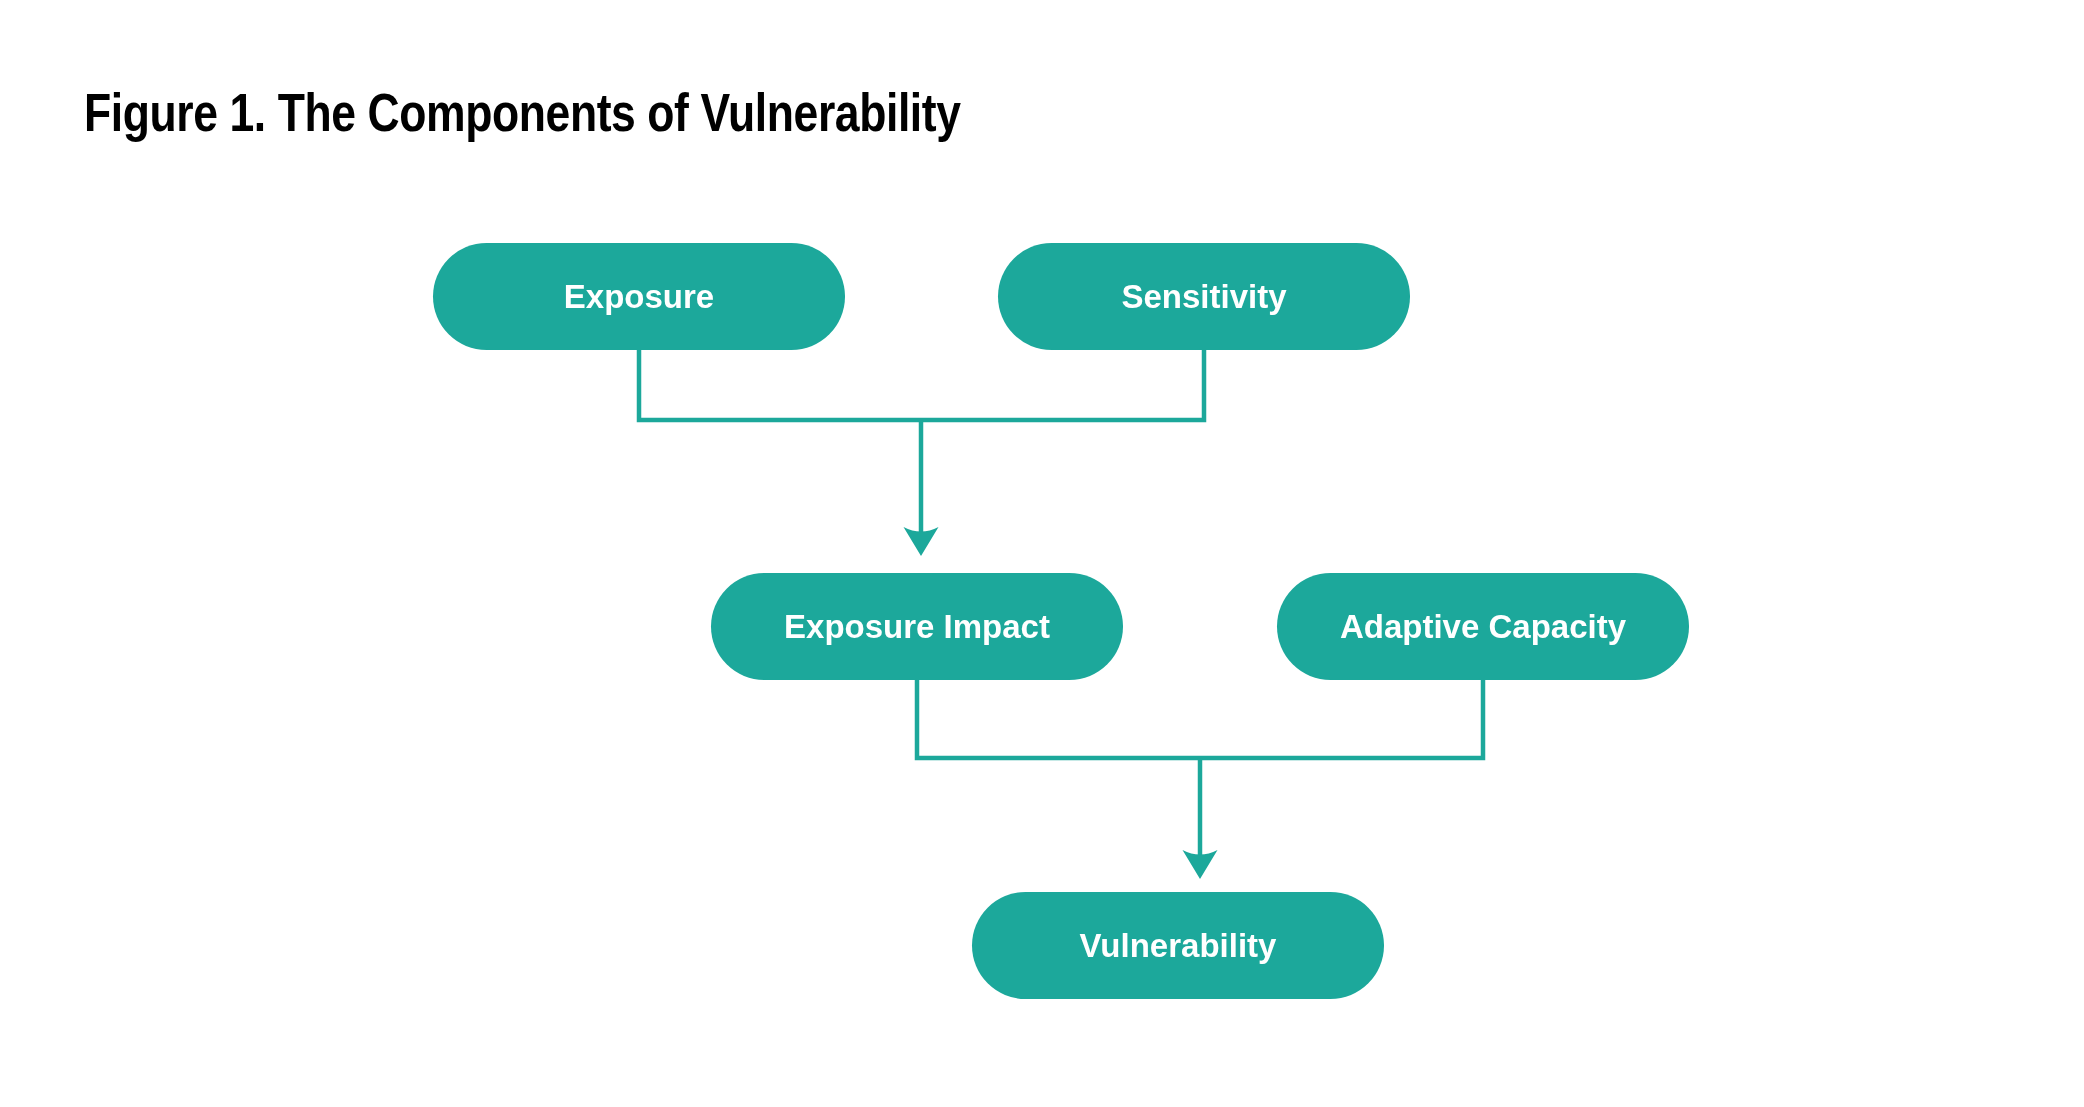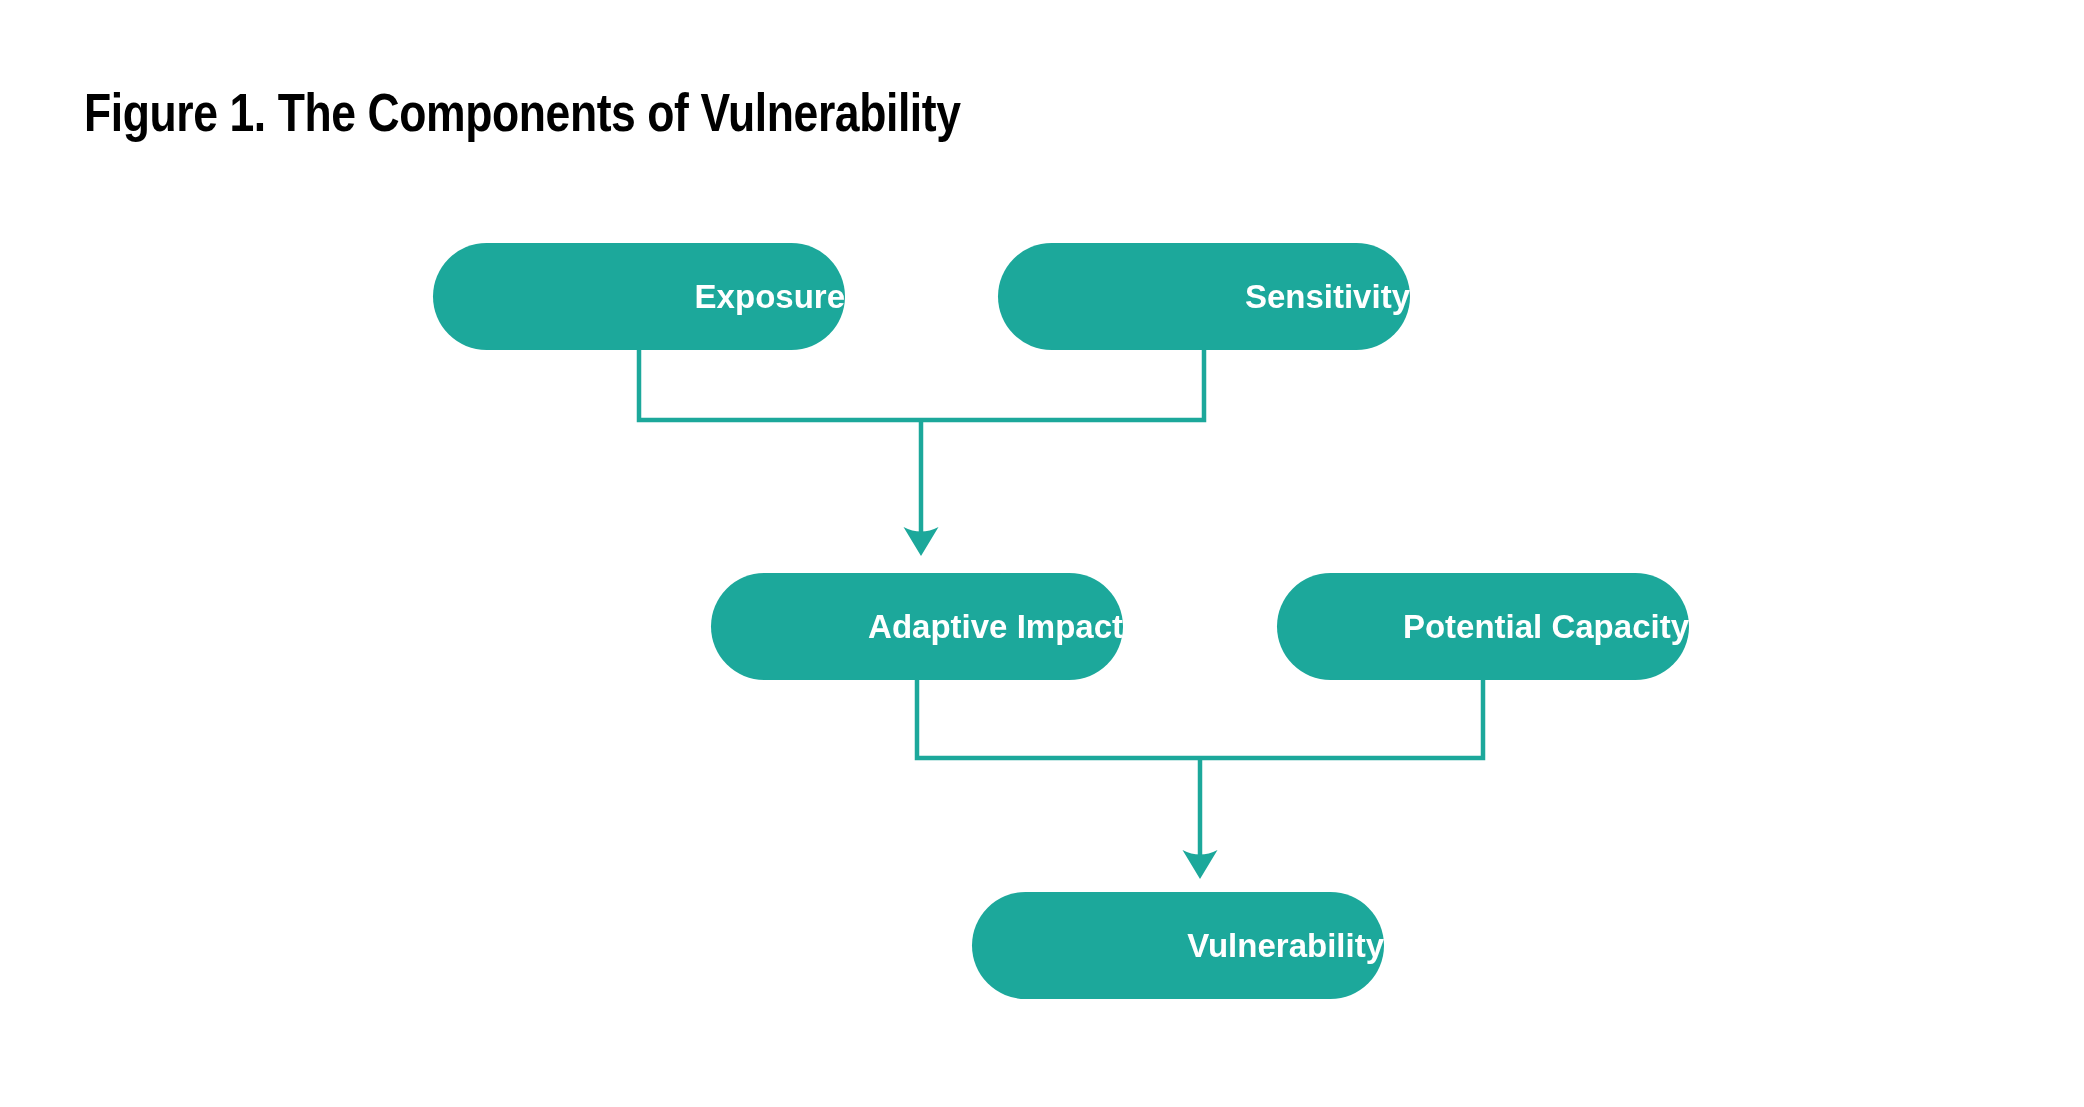--- a/index.html
+++ b/index.html
@@ -49,21 +49,21 @@
     stroke: none;
   }
   .node {
     position: absolute;
     width: 412px;
     height: 107px;
     border-radius: 54px;
     background: var(--accent);
     display: flex;
     align-items: center;
-    justify-content: flex-end;
+    justify-content: center;
   }
   .node .node-label {
     color: var(--node-text);
     font-size: 33px;
     font-weight: bold;
     letter-spacing: 0px;
     white-space: nowrap;
   }
   .node-exposure          { left: 433px;  top: 243px; }
   .node-sensitivity       { left: 998px;  top: 243px; }
@@ -91,24 +91,24 @@
 
   <div class="node node-exposure">
     <span class="node-label">Exposure</span>
   </div>
 
   <div class="node node-sensitivity">
     <span class="node-label">Sensitivity</span>
   </div>
 
   <div class="node node-potential-impact">
-    <span class="node-label">Adaptive Impact</span>
+    <span class="node-label">Exposure Impact</span>
   </div>
 
   <div class="node node-adaptive-capacity">
-    <span class="node-label">Potential Capacity</span>
+    <span class="node-label">Adaptive Capacity</span>
   </div>
 
   <div class="node node-vulnerability">
     <span class="node-label">Vulnerability</span>
   </div>
 
 </div>
 
 </body></html>

